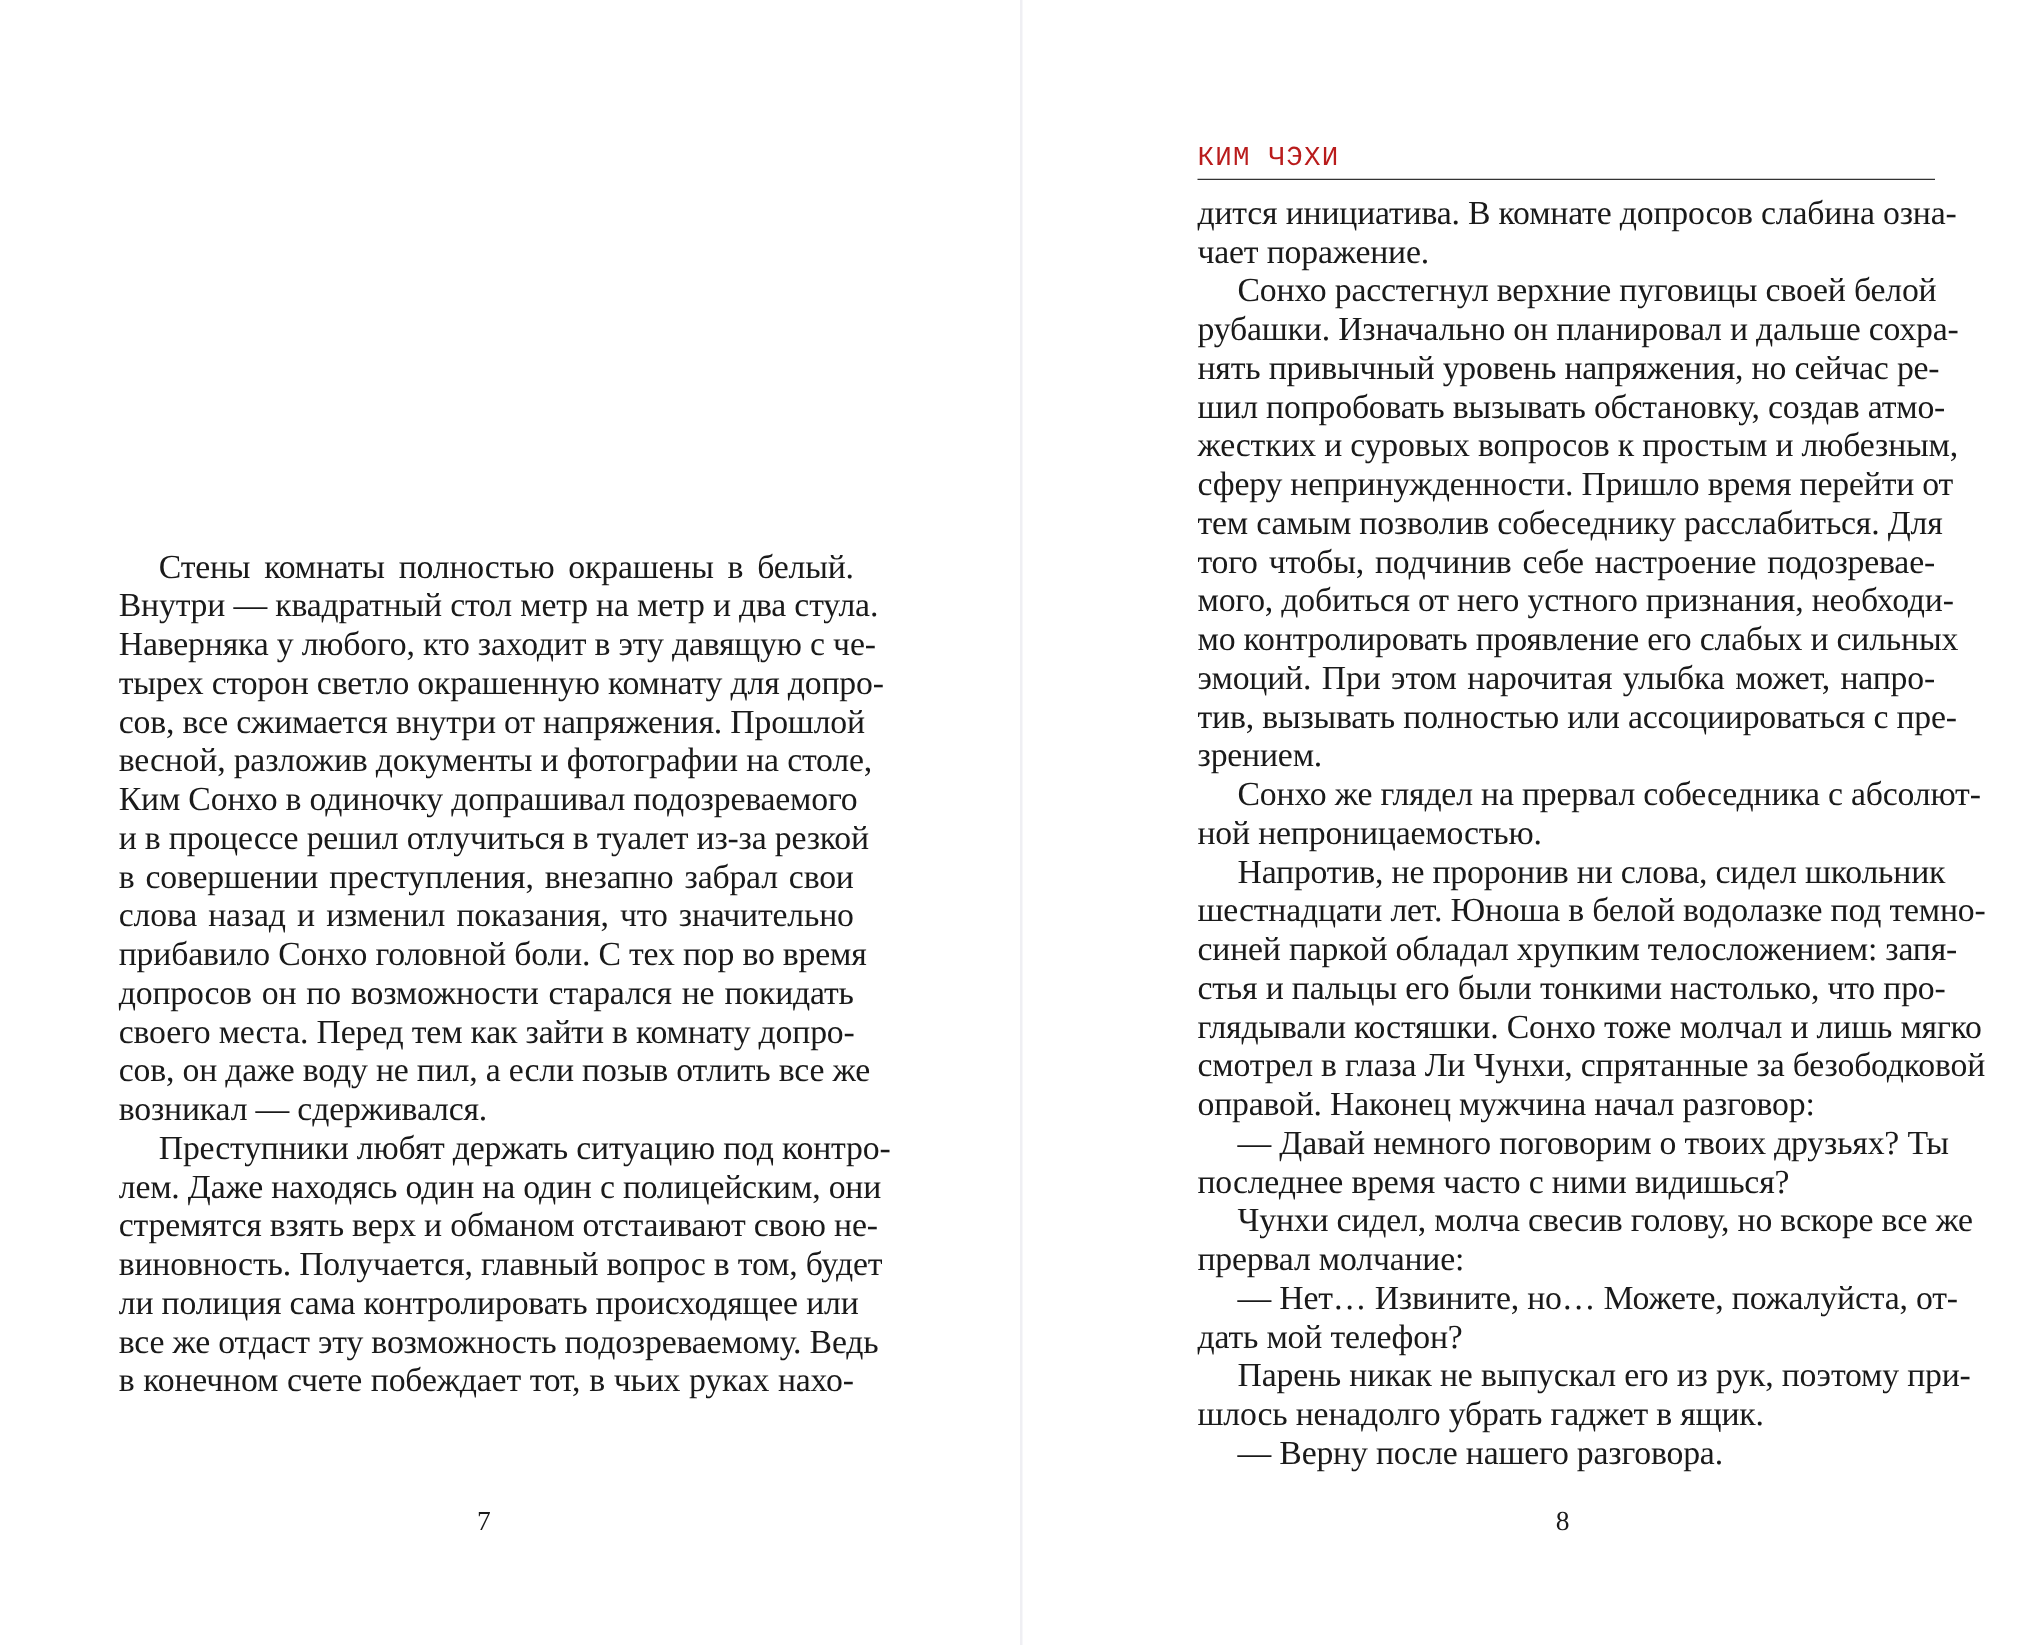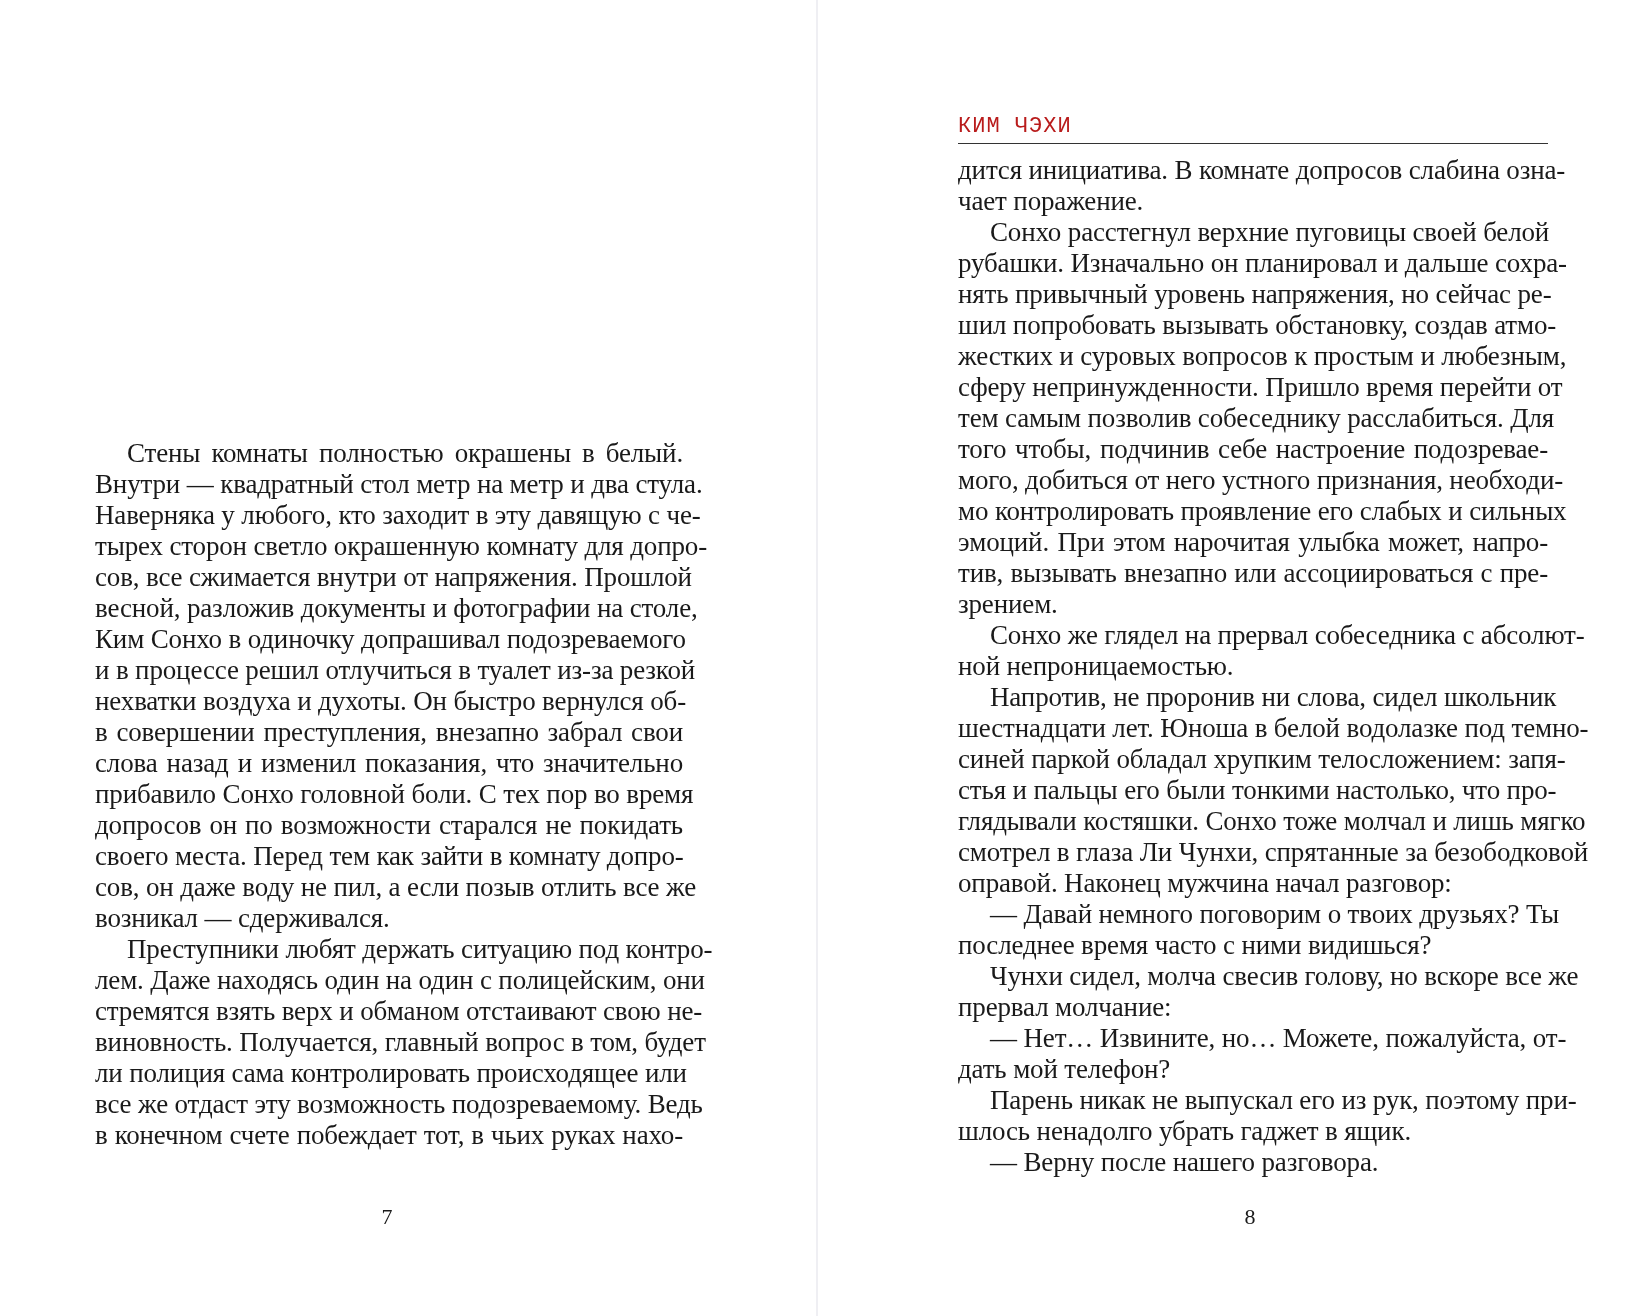--- a/index.html
+++ b/index.html
@@ -51,21 +51,20 @@
   <div class="page page-left">
     <div class="text-block" id="left-body">
         <span class="line indent">Стены комнаты полностью окрашены в белый.</span>
         <span class="line">Внутри — квадратный стол метр на метр и два стула.</span>
         <span class="line">Наверняка у любого, кто заходит в эту давящую с че-</span>
         <span class="line">тырех сторон светло окрашенную комнату для допро-</span>
         <span class="line">сов, все сжимается внутри от напряжения. Прошлой</span>
         <span class="line">весной, разложив документы и фотографии на столе,</span>
         <span class="line">Ким Сонхо в одиночку допрашивал подозреваемого</span>
         <span class="line">и в процессе решил отлучиться в туалет из-за резкой</span>
-        <span class="line">нехватки воздуха и духоты. Он быстро вернулся об-</span>
         <span class="line">в совершении преступления, внезапно забрал свои</span>
         <span class="line">слова назад и изменил показания, что значительно</span>
         <span class="line">прибавило Сонхо головной боли. С тех пор во время</span>
         <span class="line">допросов он по возможности старался не покидать</span>
         <span class="line">своего места. Перед тем как зайти в комнату допро-</span>
         <span class="line">сов, он даже воду не пил, а если позыв отлить все же</span>
         <span class="line last">возникал — сдерживался.</span>
         <span class="line indent">Преступники любят держать ситуацию под контро-</span>
         <span class="line">лем. Даже находясь один на один с полицейским, они</span>
         <span class="line">стремятся взять верх и обманом отстаивают свою не-</span>
@@ -88,21 +87,21 @@
         <span class="line">рубашки. Изначально он планировал и дальше сохра-</span>
         <span class="line">нять привычный уровень напряжения, но сейчас ре-</span>
         <span class="line">шил попробовать вызывать обстановку, создав атмо-</span>
         <span class="line">жестких и суровых вопросов к простым и любезным,</span>
         <span class="line">сферу непринужденности. Пришло время перейти от</span>
         <span class="line">тем самым позволив собеседнику расслабиться. Для</span>
         <span class="line">того чтобы, подчинив себе настроение подозревае-</span>
         <span class="line">мого, добиться от него устного признания, необходи-</span>
         <span class="line">мо контролировать проявление его слабых и сильных</span>
         <span class="line">эмоций. При этом нарочитая улыбка может, напро-</span>
-        <span class="line">тив, вызывать внезапно или ассоциироваться с пре-</span>
+        <span class="line">тив, вызывать полностью или ассоциироваться с пре-</span>
         <span class="line last">зрением.</span>
         <span class="line indent">Сонхо же глядел на прервал собеседника с абсолют-</span>
         <span class="line last">ной непроницаемостью.</span>
         <span class="line indent">Напротив, не проронив ни слова, сидел школьник</span>
         <span class="line">шестнадцати лет. Юноша в белой водолазке под темно-</span>
         <span class="line">синей паркой обладал хрупким телосложением: запя-</span>
         <span class="line">стья и пальцы его были тонкими настолько, что про-</span>
         <span class="line">глядывали костяшки. Сонхо тоже молчал и лишь мягко</span>
         <span class="line">смотрел в глаза Ли Чунхи, спрятанные за безободковой</span>
         <span class="line last">оправой. Наконец мужчина начал разговор:</span>

